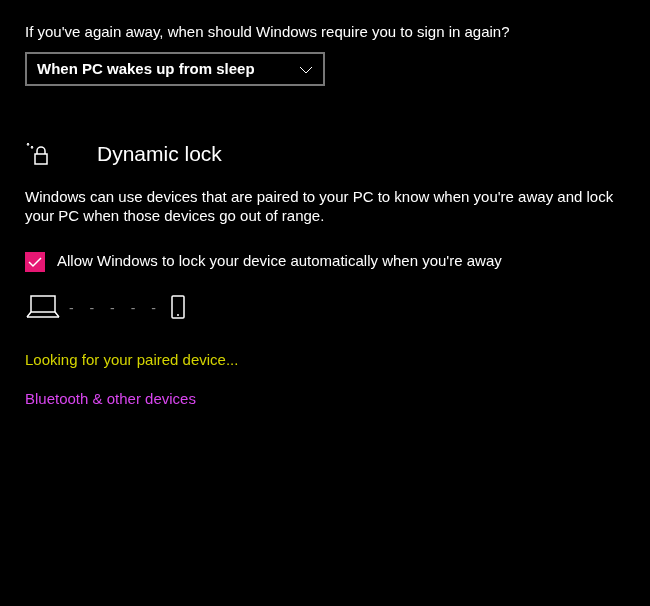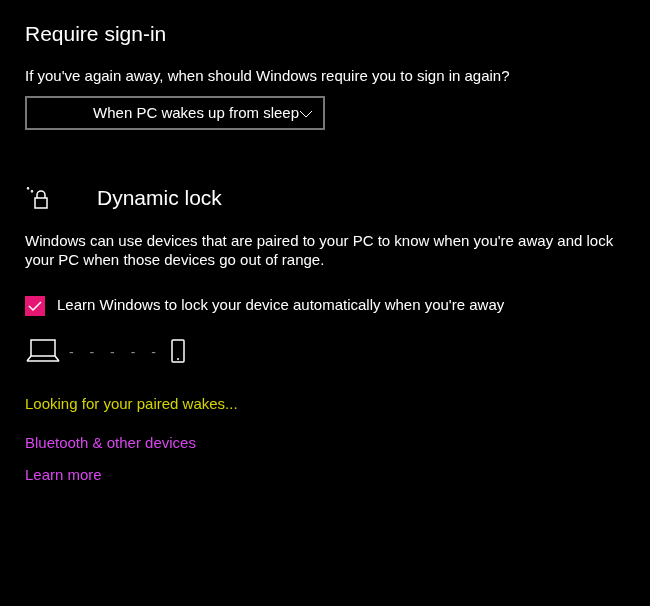--- a/index.html
+++ b/index.html
@@ -28,24 +28,25 @@
       margin-bottom: 10px;
       line-height: 1.3;
     }
     .dropdown {
       border: 2px solid #777777;
       background: #000000;
       width: 300px;
       height: 34px;
       display: flex;
       align-items: center;
-      justify-content: flex-end;
+      justify-content: space-between;
       padding: 0 10px;
       cursor: pointer;
       margin-bottom: 55px;
+      font-weight: bold;
     }
     .dropdown-text {
       color: #ffffff;
       font-size: 15px;
     }
     .section-header {
       display: flex;
       align-items: center;
       margin-bottom: 20px;
       gap: 36px;
@@ -102,21 +103,20 @@
       font-size: 15px;
       cursor: pointer;
       margin-bottom: 15px;
       display: block;
     }
   </style>
 </head>
 <body>
 
 <div>
-  <h2 class="section-title">Require sign-in</h2>
   <p class="description">If you've again away, when should Windows require you to sign in again?</p>
   <div class="dropdown">
     <span class="dropdown-text">When PC wakes up from sleep</span>
     <span>
       <svg width="14" height="8" viewBox="0 0 14 8">
         <path d="M1 1 L7 7 L13 1" stroke="#ffffff" stroke-width="1" fill="none"></path>
       </svg>
     </span>
   </div>
 </div>
@@ -134,37 +134,36 @@
     <h2 class="section-title" style="margin-bottom:0;">Dynamic lock</h2>
   </div>
   <p class="description">Windows can use devices that are paired to your PC to know when you're away and lock your PC when those devices go out of range.</p>
 
   <div class="checkbox-row">
     <div class="checkbox">
       <svg width="14" height="12" viewBox="0 0 14 12">
         <path d="M1 6 L5 10 L13 2" stroke="#ffffff" stroke-width="1.5" fill="none"></path>
       </svg>
     </div>
-    <span class="checkbox-label">Learn Windows to lock your device automatically when you're away</span>
+    <span class="checkbox-label">Allow Windows to lock your device automatically when you're away</span>
   </div>
 
   <div class="device-diagram">
     <span>
       <svg width="36" height="26" viewBox="0 0 36 26">
         <rect x="6" y="2" width="24" height="16" stroke="#ffffff" stroke-width="1.5" fill="none"></rect>
         <path d="M2 23 L34 23" stroke="#ffffff" stroke-width="1.5"></path>
         <path d="M6 18 L2 23 M30 18 L34 23" stroke="#ffffff" stroke-width="1.5"></path>
       </svg>
     </span>
     <span class="dashes">- - - - -</span>
     <span>
       <svg width="16" height="26" viewBox="0 0 16 26">
         <rect x="2" y="2" width="12" height="22" rx="1" stroke="#ffffff" stroke-width="1.5" fill="none"></rect>
         <circle cx="8" cy="21" r="1" fill="#ffffff"></circle>
       </svg>
     </span>
   </div>
 
-  <p class="status-text">Looking for your paired wakes...</p>
+  <p class="status-text">Looking for your paired device...</p>
 
   <a class="link">Bluetooth &amp; other devices</a>
-  <a class="link">Learn more</a>
 </div>
 
 </body></html>

